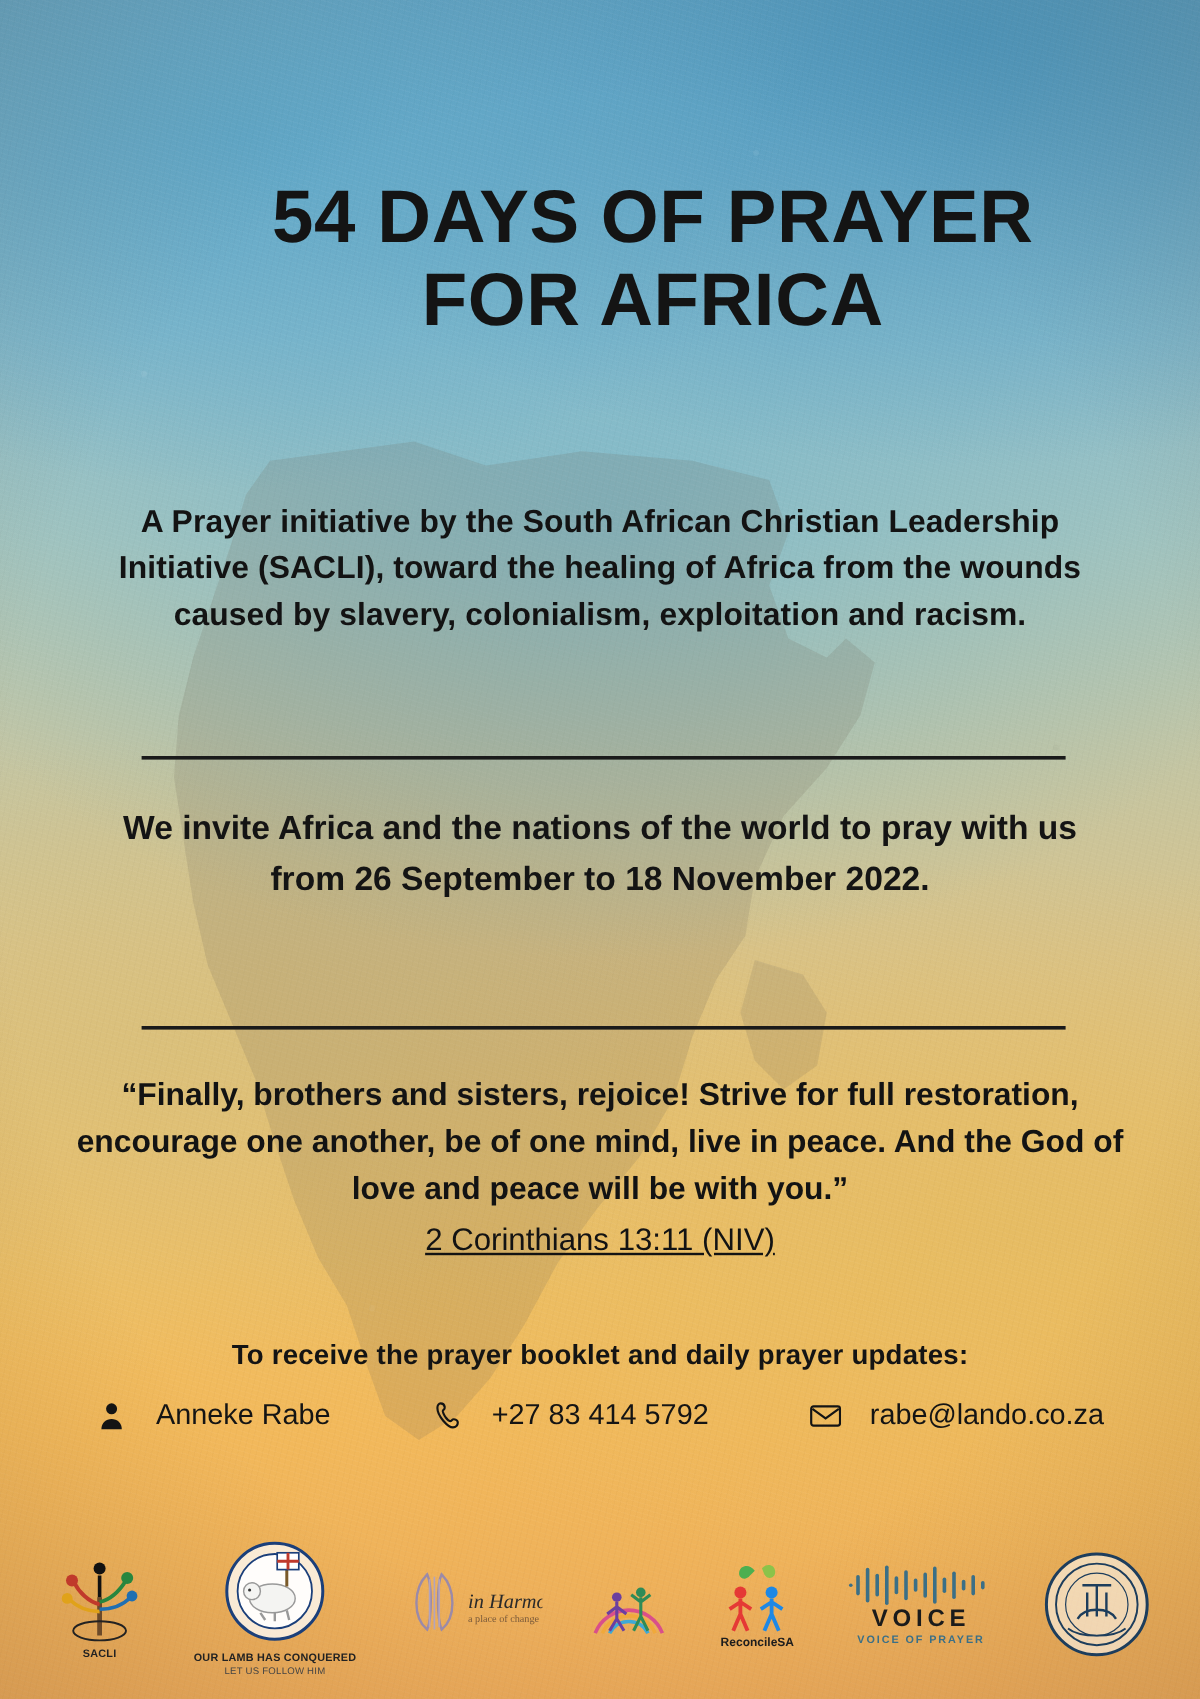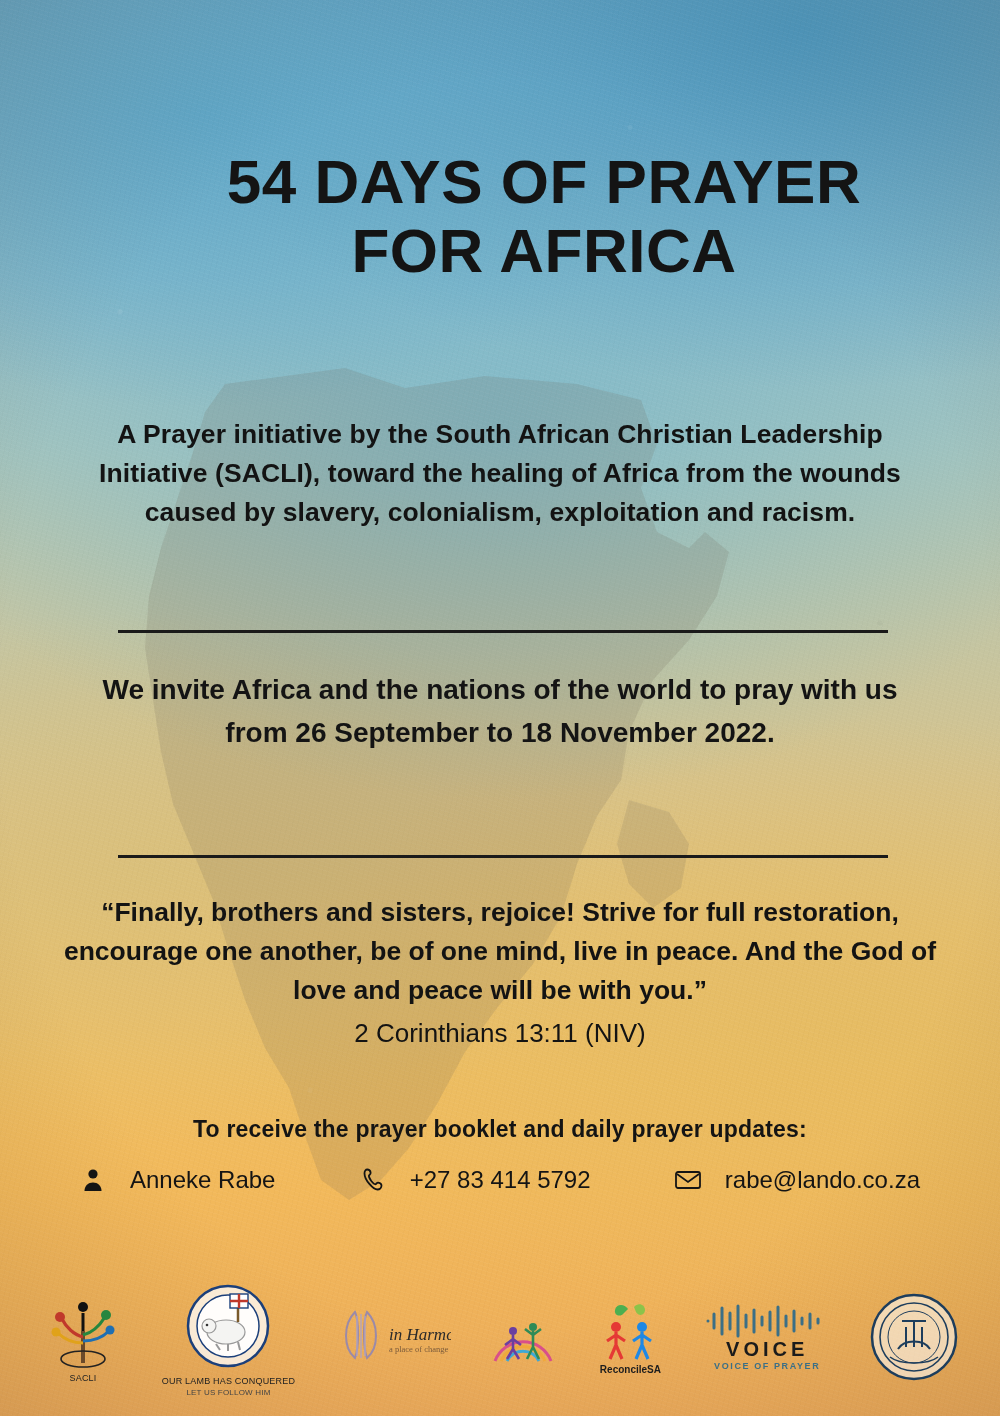--- a/index.html
+++ b/index.html
@@ -159,20 +159,21 @@
     font-size: 26.5px;
     font-weight: 800;
     line-height: 1.48;
     color: #131313;
   }
   .verse-ref {
     margin-top: 4px;
     font-size: 26px;
     font-weight: 500;
     line-height: 1.4;
+    text-decoration: underline;
   }
 
   .contact-heading {
     position: absolute;
     top: 1116px;
     left: 0;
     width: 1000px;
     text-align: center;
     font-size: 23px;
     font-weight: 800;
@@ -219,21 +220,21 @@
   .logo {
     display: flex;
     flex-direction: column;
     align-items: center;
     justify-content: center;
     text-align: center;
   }
   .logo svg { display: block; }
   .logo-caption {
     font-size: 9px;
-    font-weight: 400;
+    font-weight: 700;
     color: #222;
     margin-top: 2px;
     letter-spacing: 0.2px;
   }
   .logo-caption.sub { font-weight: 400; font-size: 8px; color: #444; }
   .logo-global-name {
     font-size: 20px;
     font-weight: 800;
     letter-spacing: 4px;
     color: #1b1b1b;

